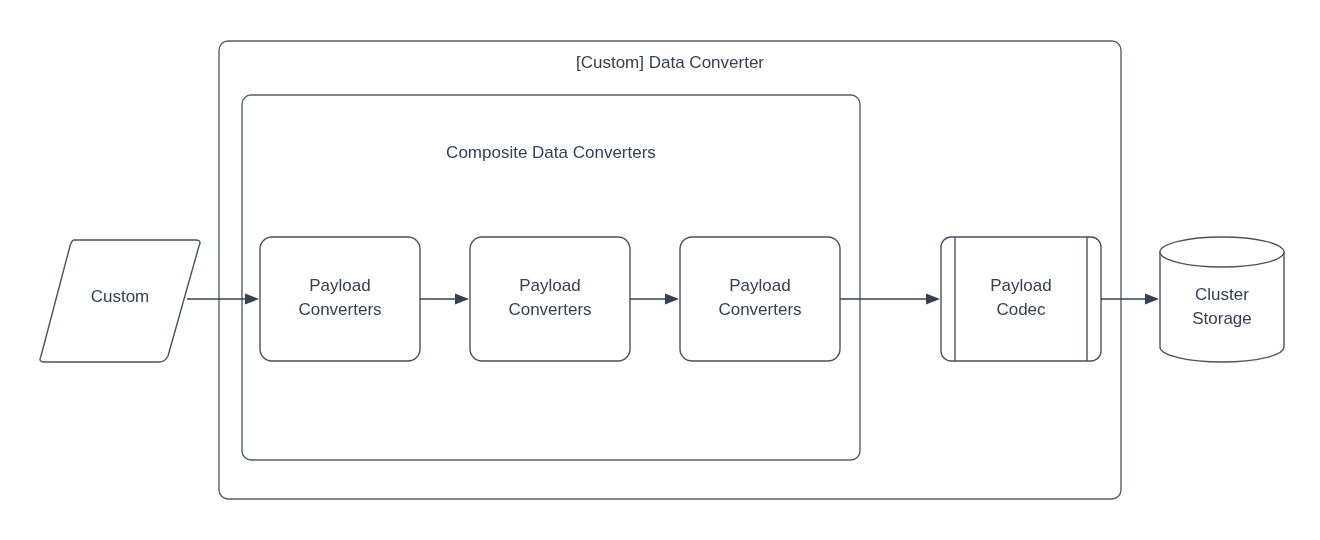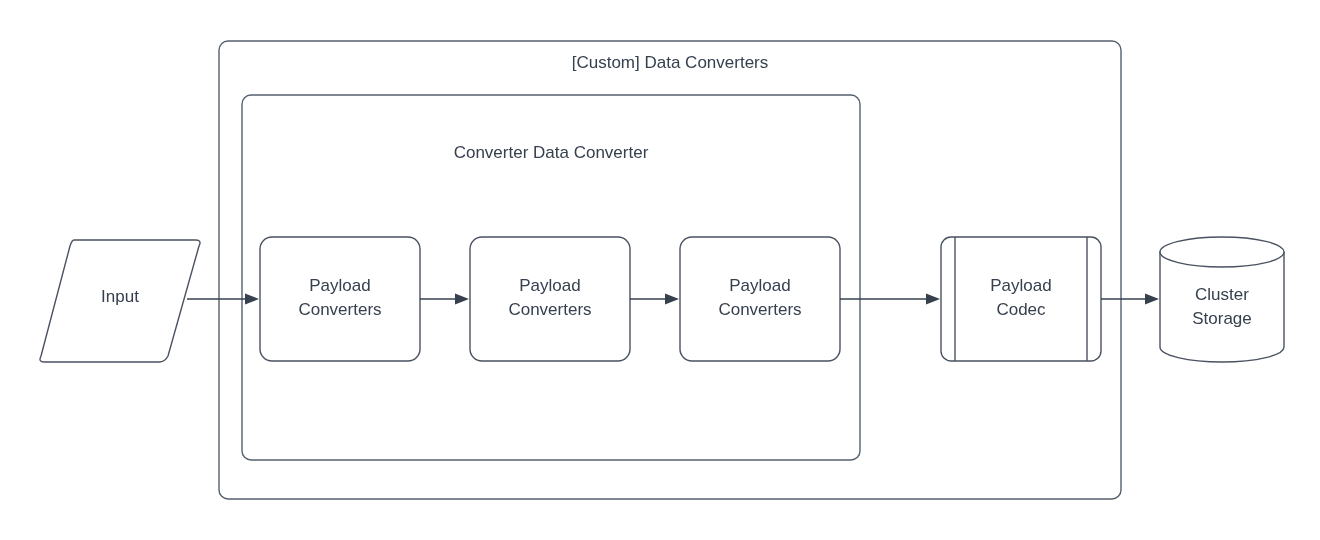--- a/index.html
+++ b/index.html
@@ -115,25 +115,25 @@
       <path class="arrow-head" d="M 940 299 L 926 293.5 L 926 304.5 Z"></path>
     </g>
 
     <g>
       <line class="connector" x1="1101" y1="299" x2="1148" y2="299"></line>
       <path class="arrow-head" d="M 1159 299 L 1145 293.5 L 1145 304.5 Z"></path>
     </g>
 
   </svg>
 
-  <div class="lbl lbl-center" style="left:670px; top:63px; width:420px;">[Custom] Data Converters</div>
+  <div class="lbl lbl-center" style="left:670px; top:63px; width:420px;">[Custom] Data Converter</div>
 
-  <div class="lbl lbl-center" style="left:551px; top:153px; width:420px;">Converter Data Converter</div>
+  <div class="lbl lbl-center" style="left:551px; top:153px; width:420px;">Composite Data Converters</div>
 
-  <div class="lbl lbl-center" style="left:120px; top:297px; width:140px;">Input</div>
+  <div class="lbl lbl-center" style="left:120px; top:297px; width:140px;">Custom</div>
 
   <div class="lbl lbl-center" style="left:340px; top:298px; width:150px;">Payload
 Converters</div>
 
   <div class="lbl lbl-center" style="left:550px; top:298px; width:150px;">Payload
 Converters</div>
 
   <div class="lbl lbl-center" style="left:760px; top:298px; width:150px;">Payload
 Converters</div>
 

